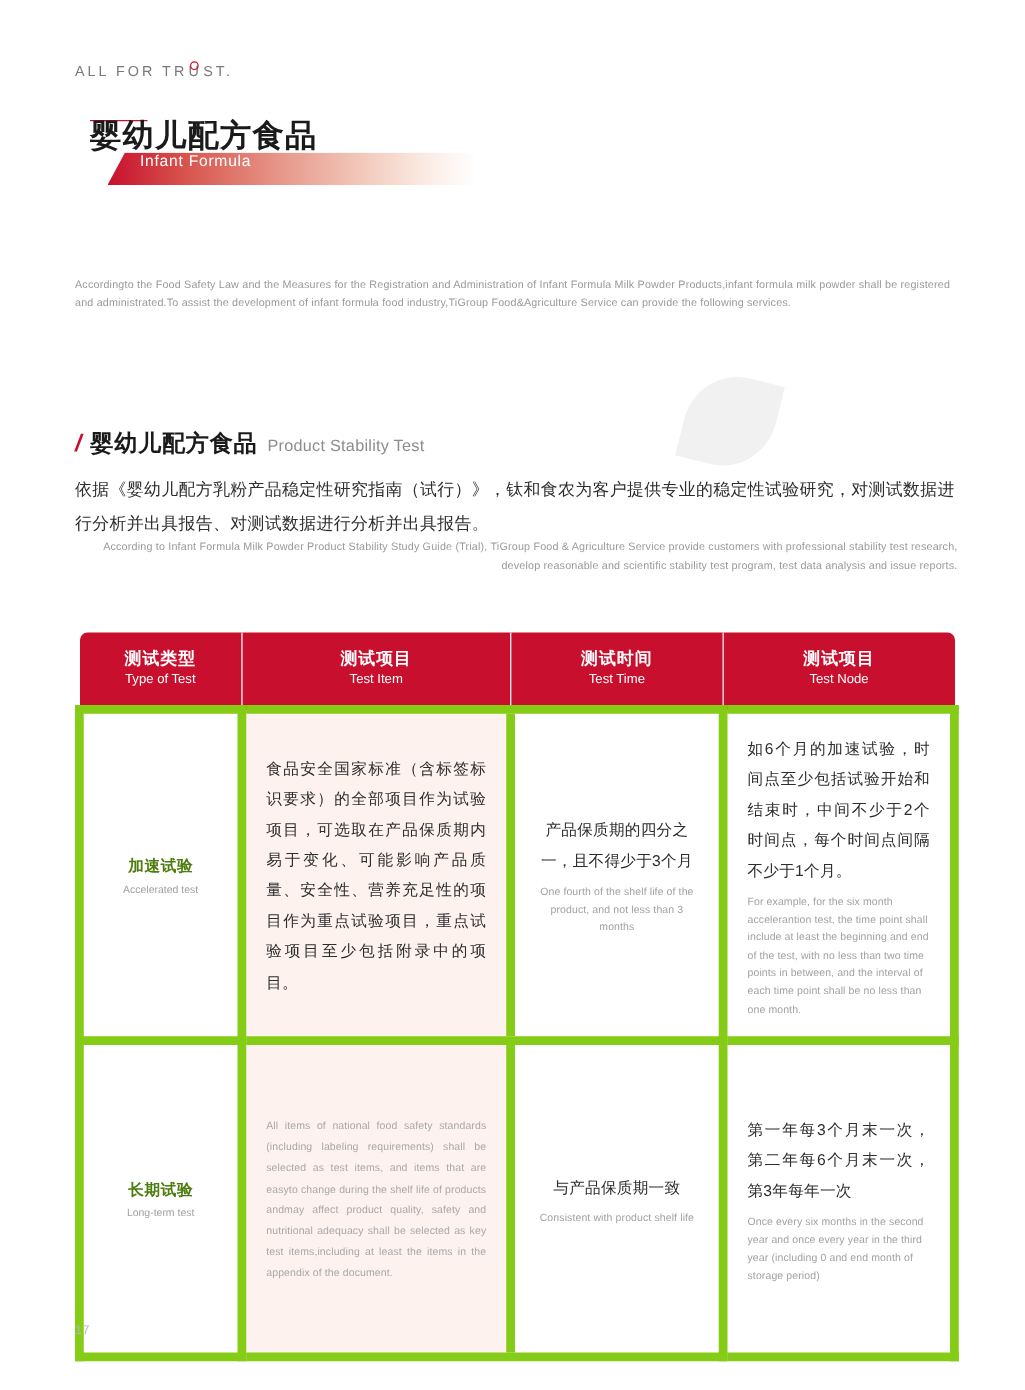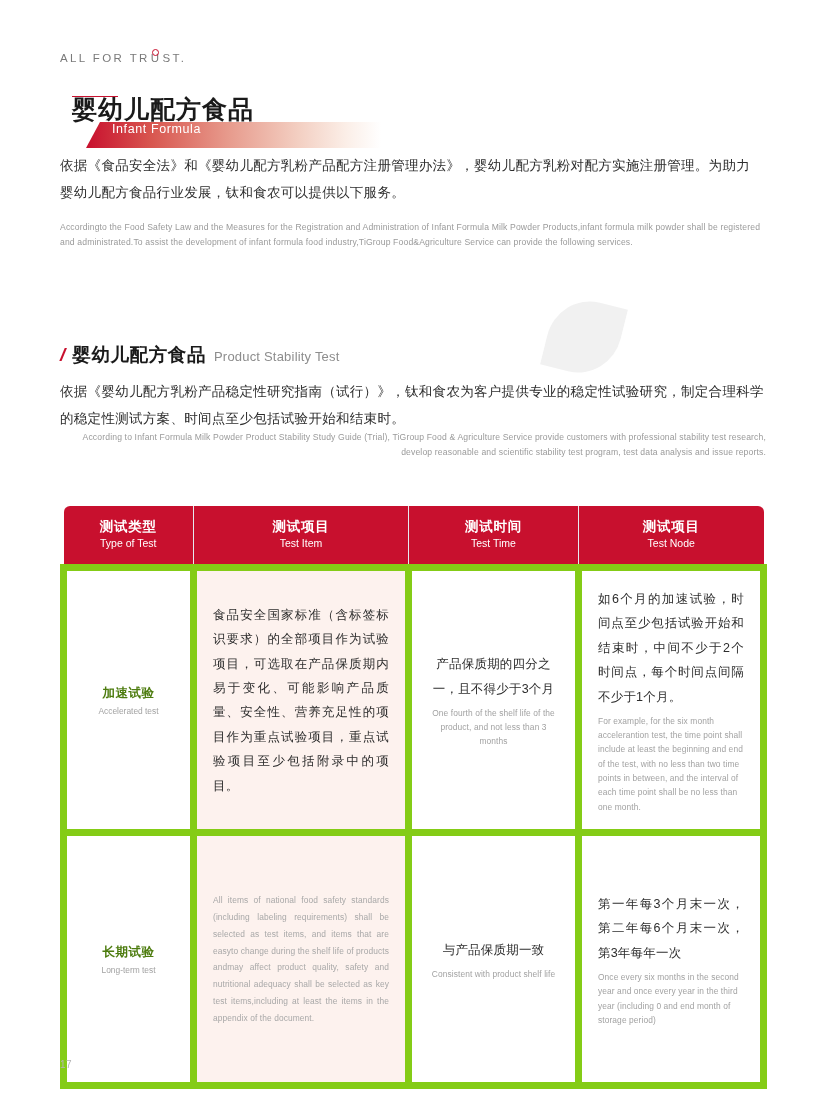--- a/index.html
+++ b/index.html
@@ -300,31 +300,30 @@
 
   <div class="title-row">
     <div class="title-block"></div>
     <div class="title-cn">婴幼儿配方食品</div>
     <div class="title-ribbon">
       <div class="ribbon-bg"></div>
       <div class="ribbon-text">Infant Formula</div>
     </div>
   </div>
 
-  <div class="intro-cn">依据《食品安全法》和《婴幼儿配方乳粉产品配方注册管理办法》，婴幼儿配方乳粉对配方实施注册管理。为助力婴幼儿配方食品行业发展，钛和食农可以提供以下服务。</div>
   <div class="intro-en">Accordingto the Food Safety Law and the Measures for the Registration and Administration of Infant Formula Milk Powder Products,infant formula milk powder shall be registered and administrated.To assist the development of infant formula food industry,TiGroup Food&amp;Agriculture Service can provide the following services.</div>
 
   <div class="leaf"></div>
 
   <div class="section-head">
     <span class="slash">/</span>
     <span class="section-cn">婴幼儿配方食品</span>
     <span class="section-en">Product Stability Test</span>
   </div>
-  <div class="sec-cn">依据《婴幼儿配方乳粉产品稳定性研究指南（试行）》，钛和食农为客户提供专业的稳定性试验研究，制定合理科学的稳定性测试方案、时间点至少包括试验开始和结束时。</div>
+  <div class="sec-cn">依据《婴幼儿配方乳粉产品稳定性研究指南（试行）》，钛和食农为客户提供专业的稳定性试验研究，对测试数据进行分析并出具报告、对测试数据进行分析并出具报告。</div>
   <div class="sec-en">According to Infant Formula Milk Powder Product Stability Study Guide (Trial), TiGroup Food &amp; Agriculture Service provide customers with professional stability test research, develop reasonable and scientific stability test program, test data analysis and issue reports.</div>
 
   <div class="table-wrap">
     <table class="spec">
       <colgroup>
         <col style="width:130px">
         <col style="width:215px">
         <col style="width:170px">
         <col style="width:185px">
       </colgroup>

